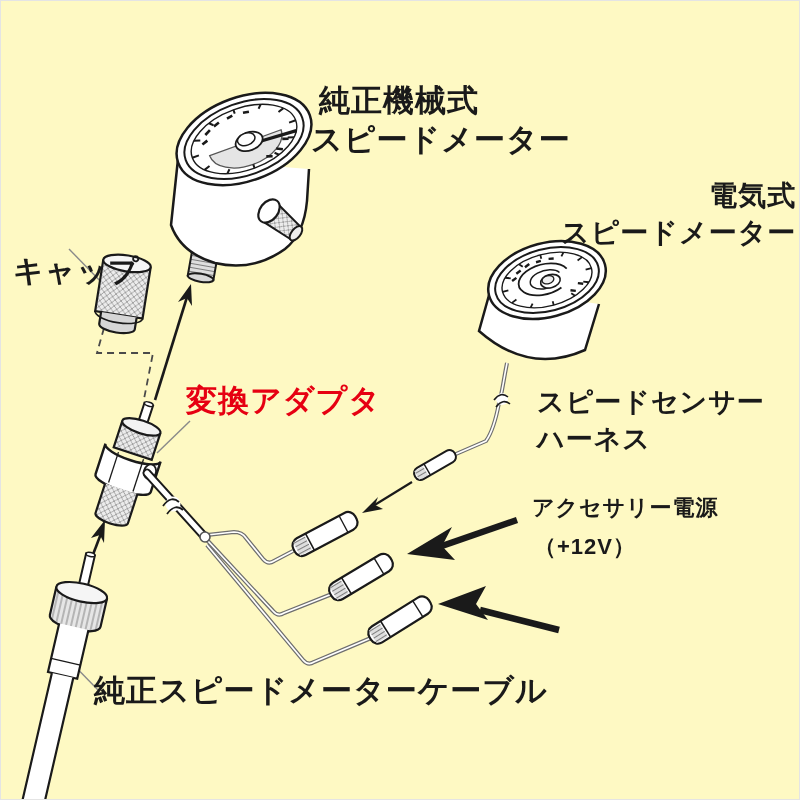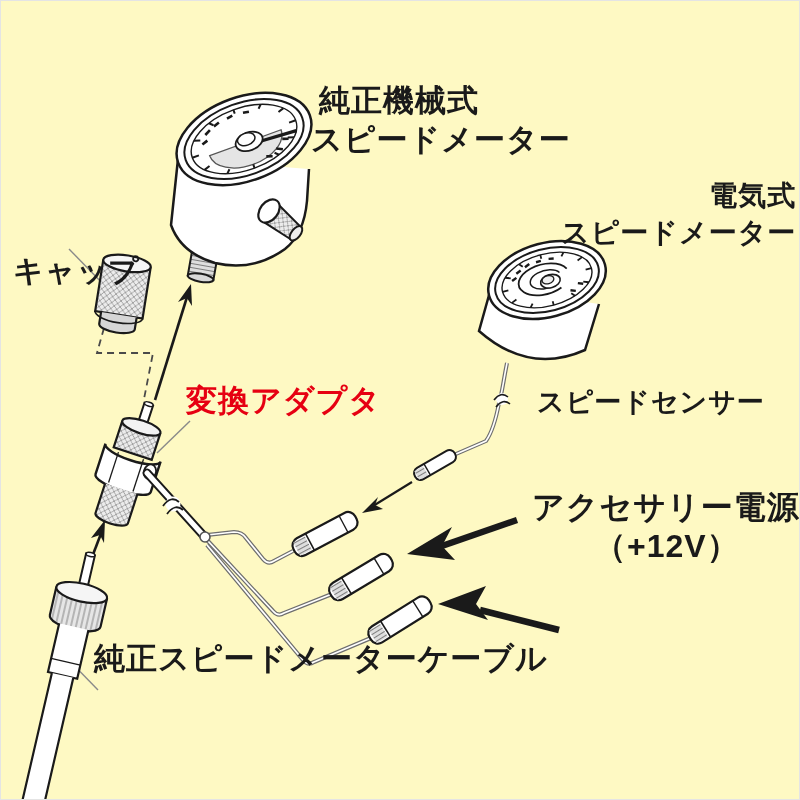--- a/index.html
+++ b/index.html
@@ -11,24 +11,24 @@
   .art{position:absolute;left:0;top:0;}
   .lbl{position:absolute;font-weight:700;color:#1a1a1a;white-space:nowrap;letter-spacing:1px;}
   .lbl span{display:block;}
   #lbl-mech   {left:310px;top:80px; font-size:31px;line-height:39px;}
   #lbl-mech .l1{padding-left:8px;}
   #lbl-elec   {left:560px;top:176px;font-size:28px;line-height:37px;}
   #lbl-elec .l1{padding-left:10px;text-align:right;}
   #lbl-cap    {left:12px;  top:209px;font-size:30px;line-height:34px;margin-top:44px;}
   #lbl-adapter{left:185px;top:379px;font-size:31px;line-height:41px;color:#e60012;}
   #lbl-harness{left:536px;top:383px;font-size:27px;line-height:37px;}
-  #lbl-acc    {left:531px;top:487px;font-size:32px;line-height:39px;}
-  #lbl-acc .l2{padding-left:2px;text-align:center;}
+  #lbl-acc    {left:531px;top:487px;font-size:22px;line-height:39px;}
+  #lbl-acc .l2{padding-left:2px;}
   #lbl-gnd    {left:563px;top:612px;font-size:29px;line-height:34px;}
-  #lbl-cable  {left:93px; top:640px;font-size:31px;line-height:36px;}
+  #lbl-cable  {left:93px; top:672px;font-size:31px;line-height:36px;}
 </style>
 </head>
 <body>
 
 <div class="canvas">
 
 <svg class="art" width="800" height="800" viewBox="0 0 800 800" xmlns="http://www.w3.org/2000/svg">
   <defs>
     <pattern id="knurl" width="6" height="6" patternUnits="userSpaceOnUse">
       <rect width="6" height="6" fill="#ececec"></rect>
@@ -202,20 +202,21 @@
   <div class="lbl" id="lbl-cap">
     <span>キャップ</span>
   </div>
 
   <div class="lbl" id="lbl-adapter">
     <span>変換アダプタ</span>
   </div>
 
   <div class="lbl" id="lbl-harness">
     <span>スピードセンサー</span>
+    <span>ハーネス</span>
   </div>
 
   <div class="lbl" id="lbl-acc">
     <span>アクセサリー電源</span>
     <span class="l2">（+12V）</span>
   </div>
 
 
   <div class="lbl" id="lbl-cable">
     <span>純正スピードメーターケーブル</span>

